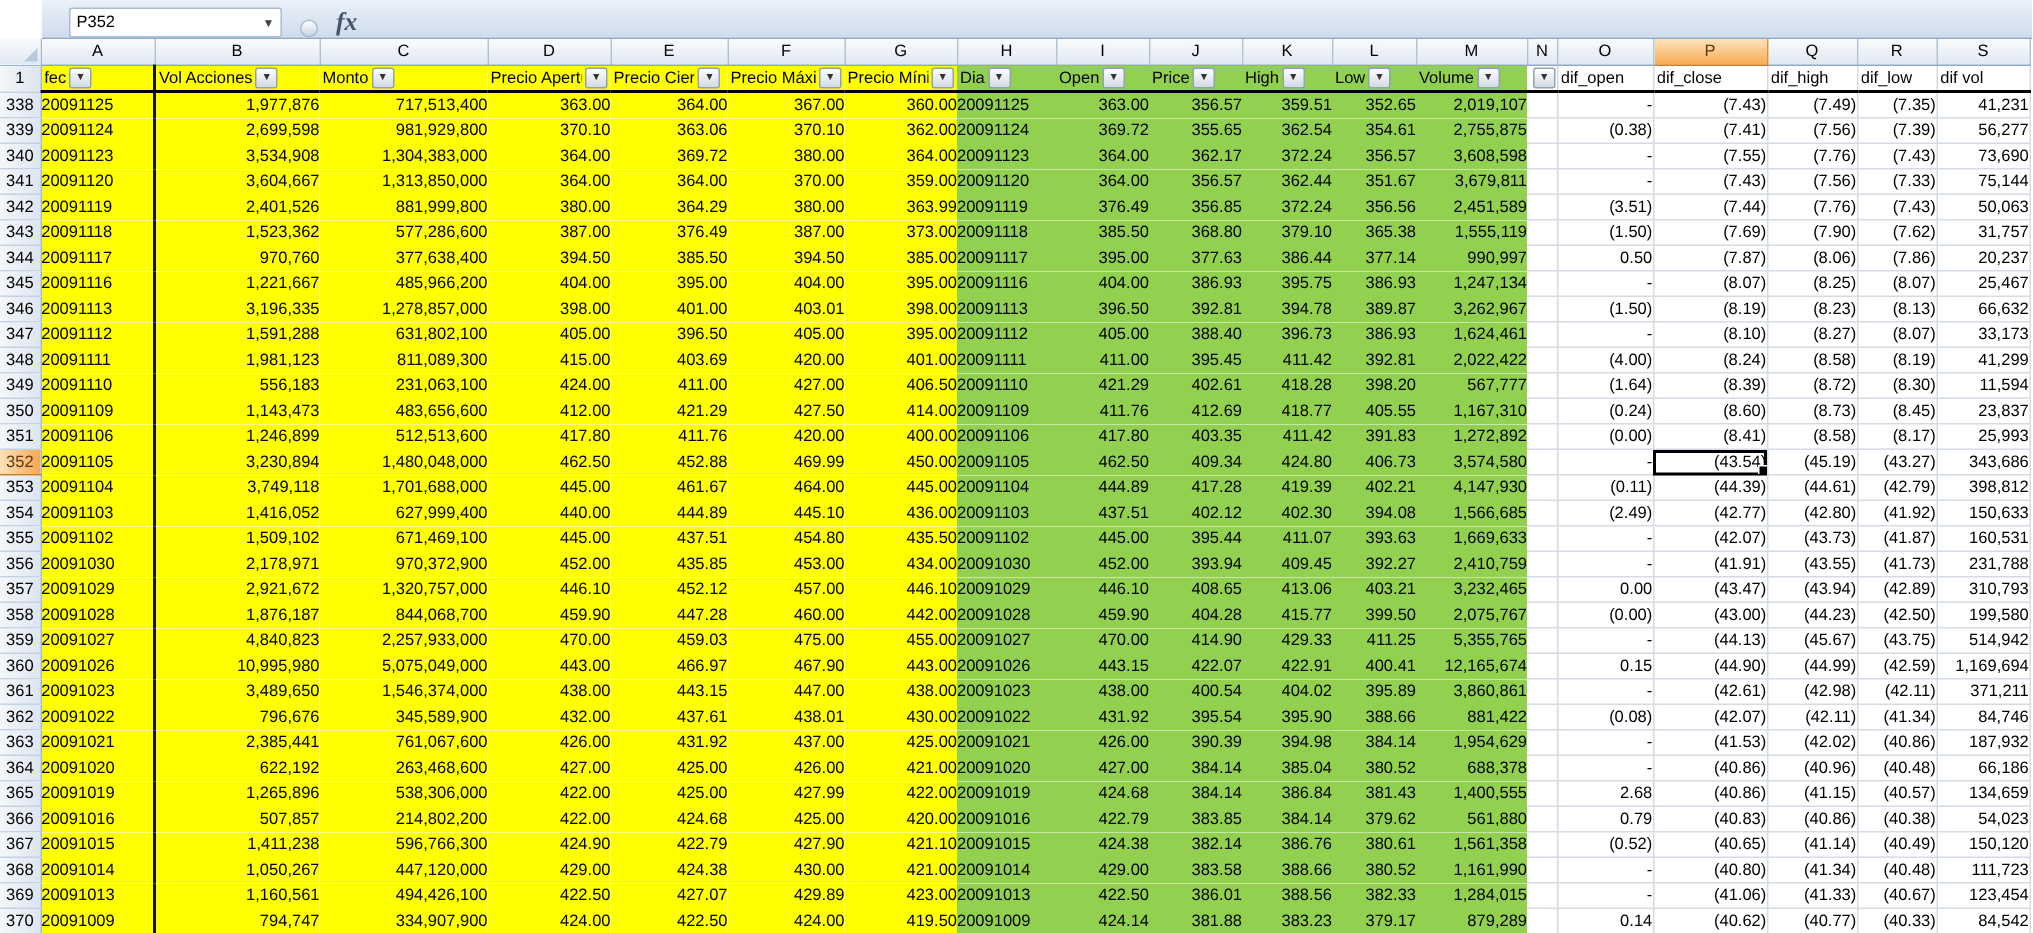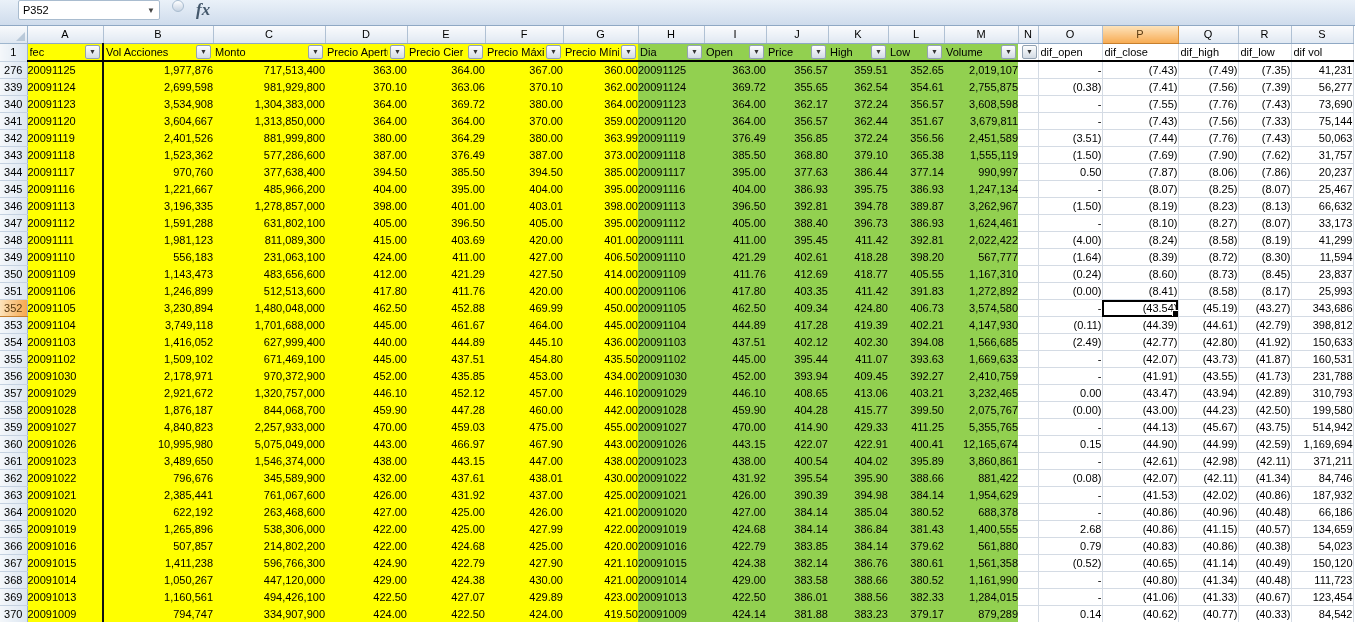--- a/index.html
+++ b/index.html
@@ -1,21 +1,21 @@
 <!DOCTYPE html>
 <html style="--yellow: #FFFF00; --green: #92D050;"><head>
 <meta charset="utf-8">
 <style>
   html,body{margin:0;padding:0;background:#fff;}
   .app{width:1355px;height:622px;overflow:hidden;position:relative;
        font-family:"Liberation Sans",sans-serif;background:#fff;}
 
   
   .formula-row{height:25px;background:linear-gradient(#EAF1F9,#CFDCEC);
-    border-bottom:1px solid #8FA8C4;display:flex;align-items:flex-start;}
+    border-bottom:1px solid #8FA8C4;display:flex;align-items:flex-end;margin-left:28px;}
   .name-box{margin-left:18px;width:132px;height:18px;background:#fff;
     border:1px solid #A9BCCF;border-radius:2px;display:flex;align-items:center;
     font-size:11px;color:#000;padding:0 4px;}
   .name-box .nbv{flex:1;}
   .nb-arrow{font-size:8px;color:#444;padding-left:4px;cursor:default;}
   .circle-grip{width:10px;height:10px;border-radius:50%;
     background:linear-gradient(#FFFFFF,#C7D3E2);border:1px solid #A9BCCF;margin:0 12px 0 12px;}
   .fx-btn{font-style:italic;font-family:"Liberation Serif",serif;font-weight:bold;
     font-size:17px;color:#44586C;margin-right:12px;}
   .formula-input{flex:1;height:18px;background:#fff;border:1px solid #A9BCCF;border-right:none;
@@ -41,21 +41,21 @@
     border-bottom:1px solid #C67F2E;}
 
   .c-yellow{background:var(--yellow,#FFFF00);}
   .c-green{background:var(--green,#92D050);}
   .c-n{background:#FFFFFF;border-right:1px solid #D4DBE4;border-bottom:1px solid #D4DBE4;}
   .c-white{background:#FFFFFF;border-right:1px solid #D4DBE4;border-bottom:1px solid #D4DBE4;}
 
   td.r1{border-bottom:2px solid #000;}
   td.thickR{border-right:2px solid #111;}
 
-  .hwrap{display:flex;align-items:center;justify-content:space-between;padding:0 2px;height:100%;}
+  .hwrap{display:flex;align-items:center;justify-content:flex-start;padding:0 2px;height:100%;}
   .hlabel{overflow:hidden;white-space:nowrap;}
   .fbtn{flex:0 0 auto;display:inline-block;width:13px;height:12px;margin-left:2px;
     background:linear-gradient(#FDFEFE,#D3DBE4);border:1px solid #93A2B2;border-radius:2px;
     font-size:7px;line-height:11px;text-align:center;color:#333;}
 
   td.al{text-align:left;padding-left:3px;}
   td.ar{text-align:right;padding-right:4px;}
   td.dash{padding-right:17px;}
   td.pos{padding-right:11px;}
 
@@ -227,21 +227,21 @@
               <span class="hlabel">dif_low</span>
             </div>
           </td>
           <td class="r1 c-white">
             <div class="hwrap">
               <span class="hlabel">dif vol</span>
             </div>
           </td>
         </tr>
         <tr>
-          <td class="gutter">276</td>
+          <td class="gutter">338</td>
           <td class="c-yellow al thickR">20091125</td>
           <td class="c-yellow ar">1,977,876</td>
           <td class="c-yellow ar">717,513,400</td>
           <td class="c-yellow ar">363.00</td>
           <td class="c-yellow ar">364.00</td>
           <td class="c-yellow ar">367.00</td>
           <td class="c-yellow ar">360.00</td>
           <td class="c-green al">20091125</td>
           <td class="c-green ar">363.00</td>
           <td class="c-green ar">356.57</td>

